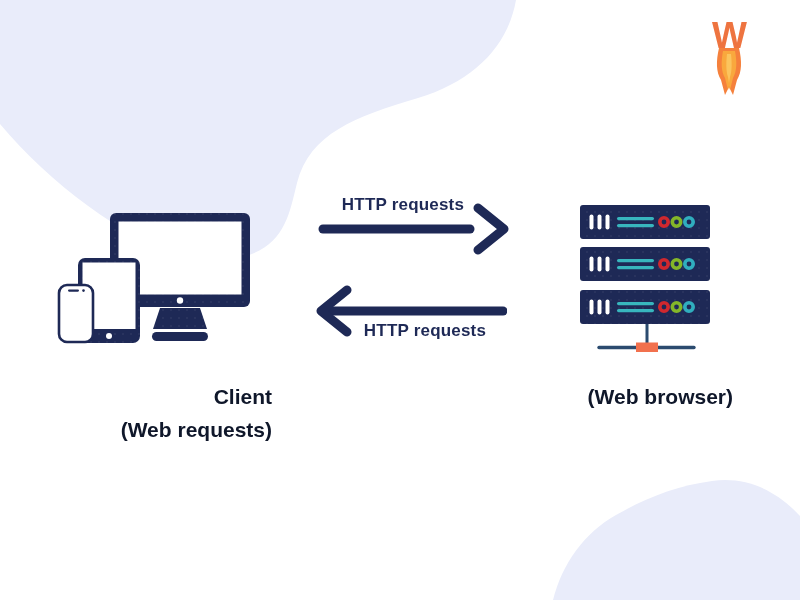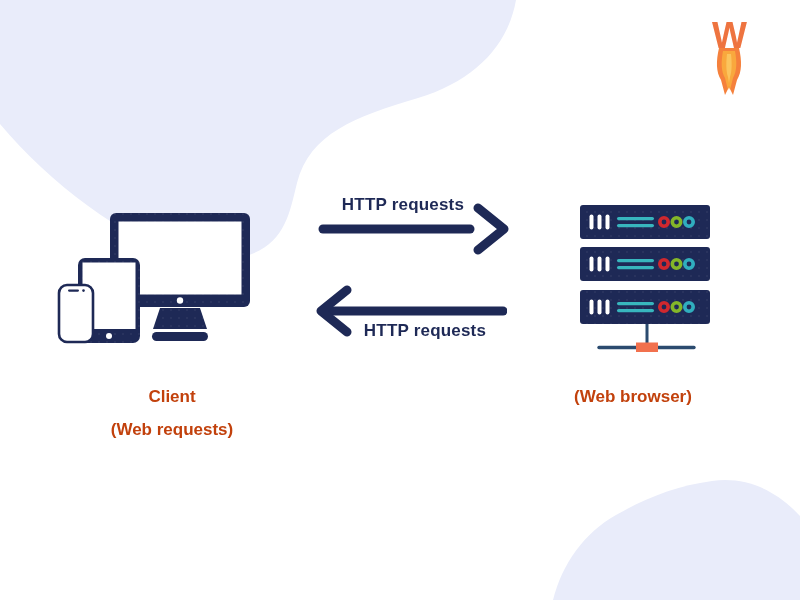--- a/index.html
+++ b/index.html
@@ -7,22 +7,22 @@
     position:relative;width:800px;height:600px;overflow:hidden;background:#ffffff;
     font-family:"Liberation Sans", sans-serif;
   }
   .abs{position:absolute;}
   svg{display:block;}
   .arrow-label{
     position:absolute;width:160px;text-align:center;
     font-size:17px;font-weight:bold;color:#1E2956;letter-spacing:.2px;
   }
   .node-label{
-    position:absolute;width:200px;text-align:center;
-    font-size:17px;font-weight:bold;color:#c2410c;line-height:33px;
+    position:absolute;width:200px;text-align:right;
+    font-size:21px;font-weight:bold;color:#0f172a;line-height:33px;
   }
   .logo{
     position:absolute;left:703px;top:18px;width:52px;height:84px;text-align:center;
   }
   .logo .w{
     display:block;font-size:37px;font-weight:bold;color:#EE7440;line-height:36px;
     letter-spacing:-1px;
   }
   .logo svg{margin:-6px auto 0 auto;}
 </style>

